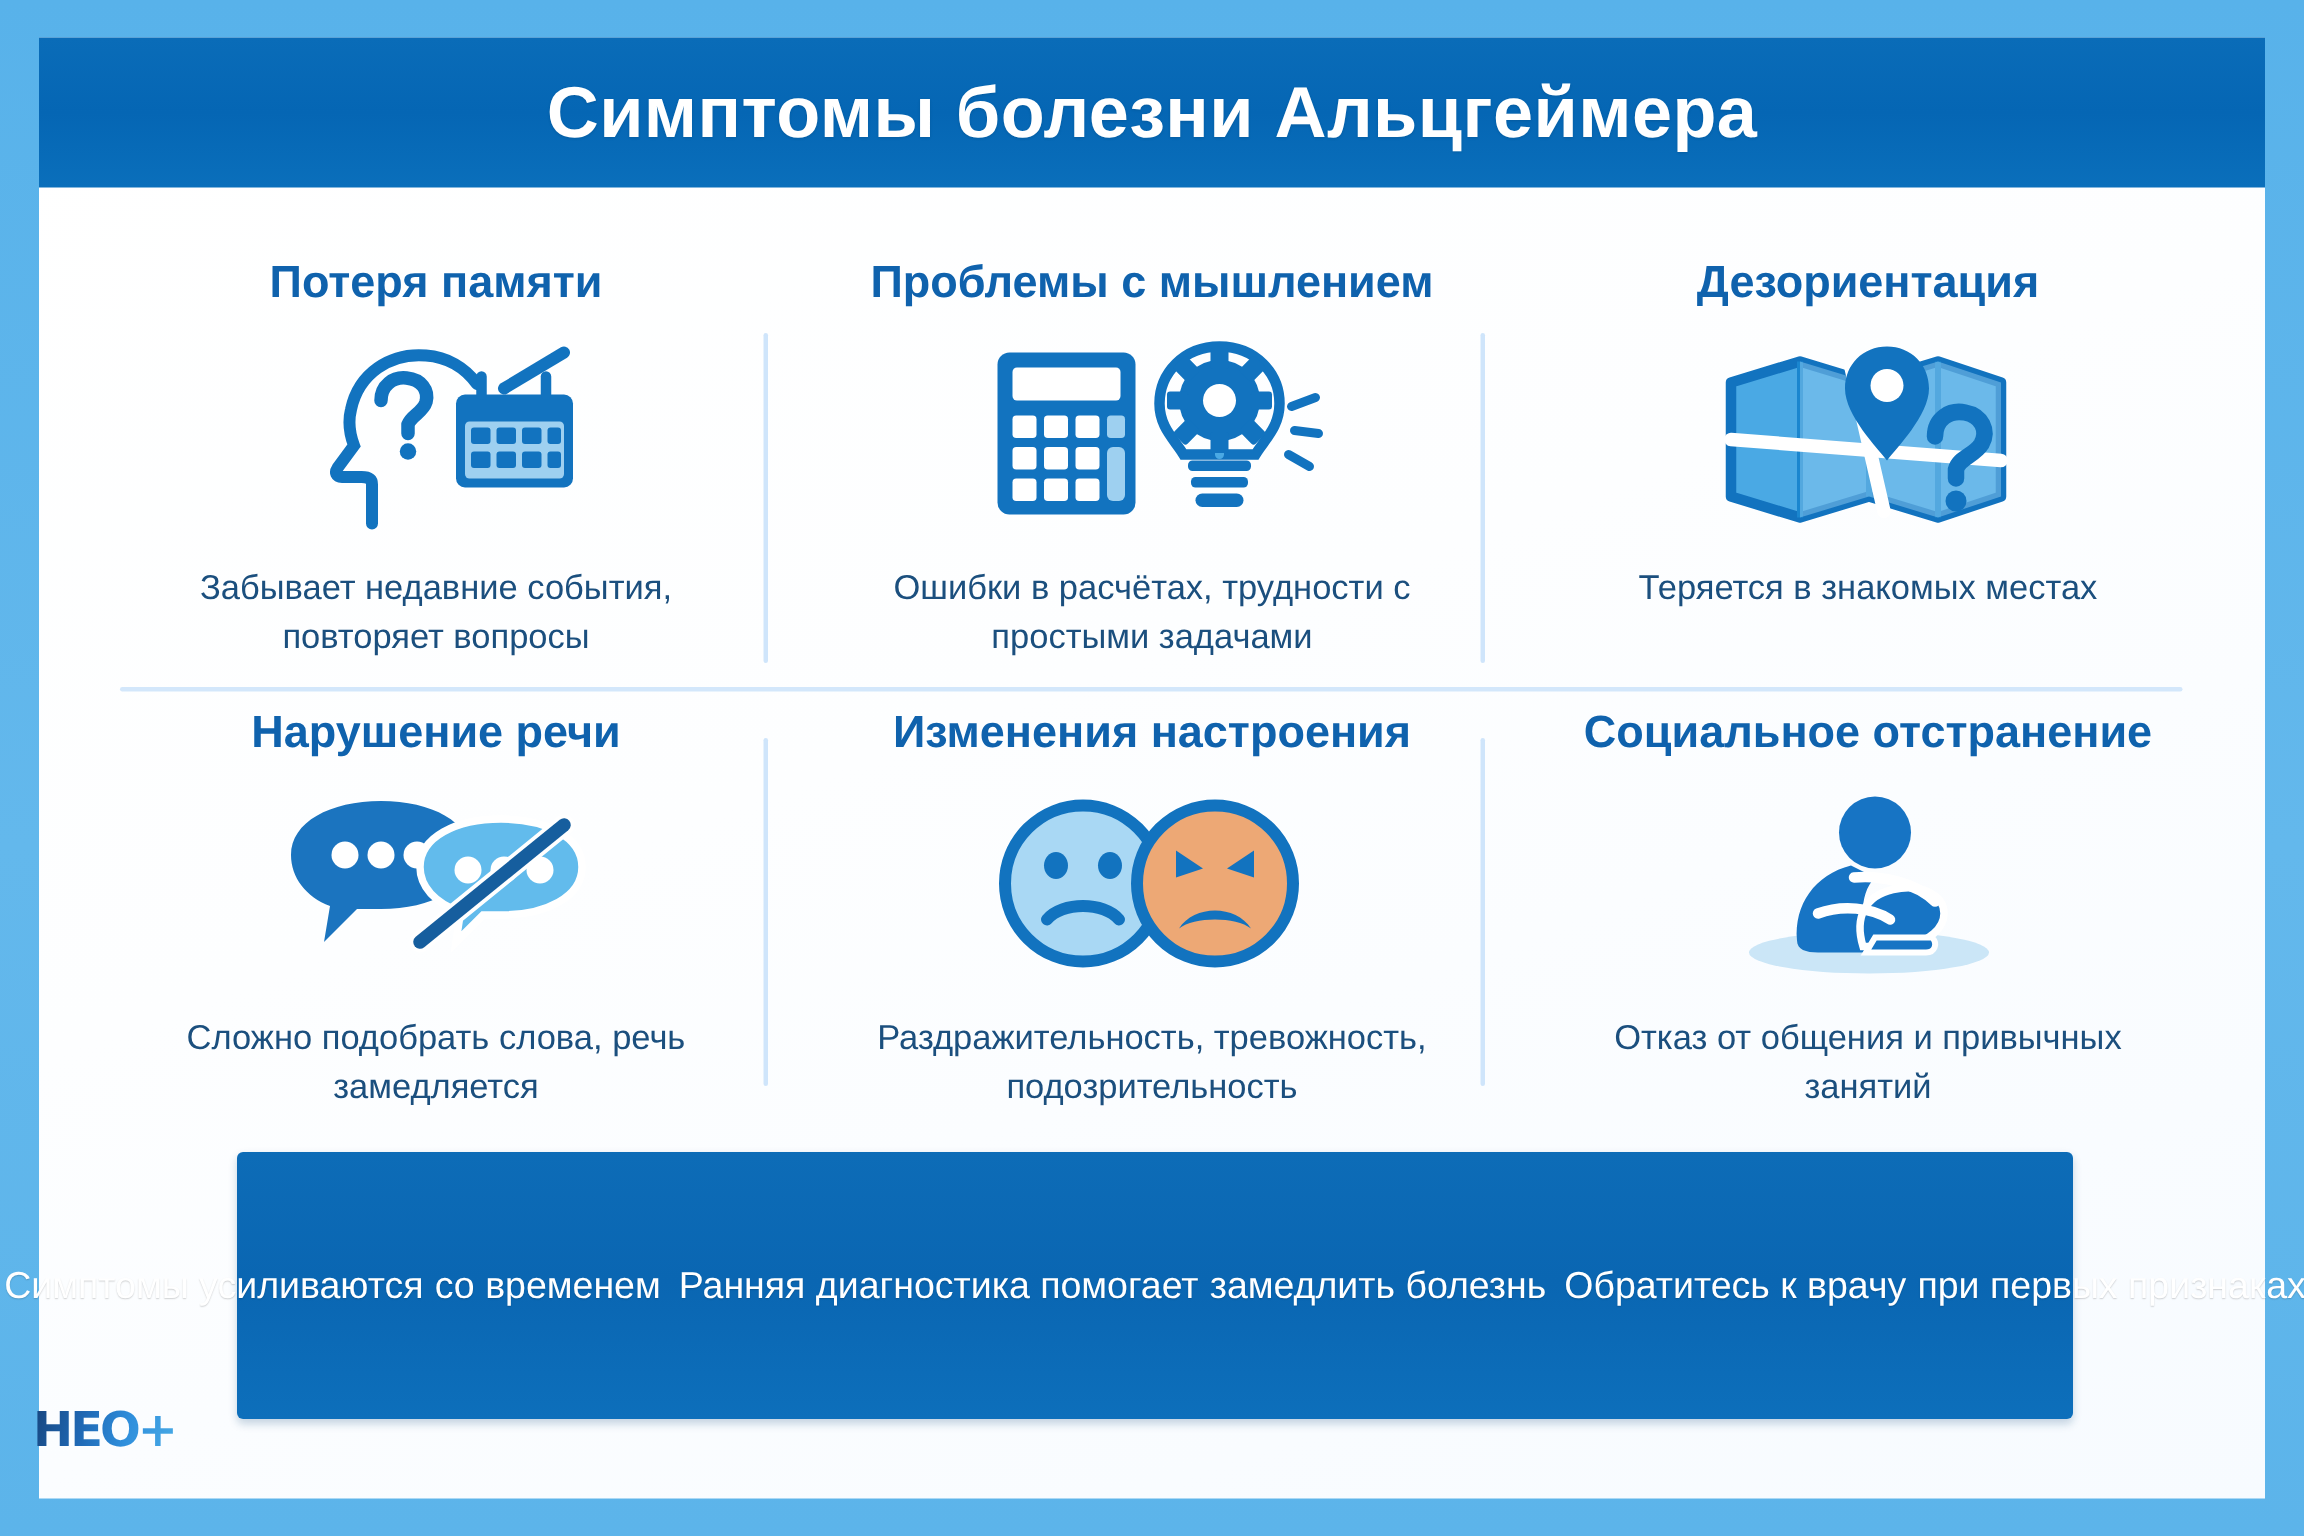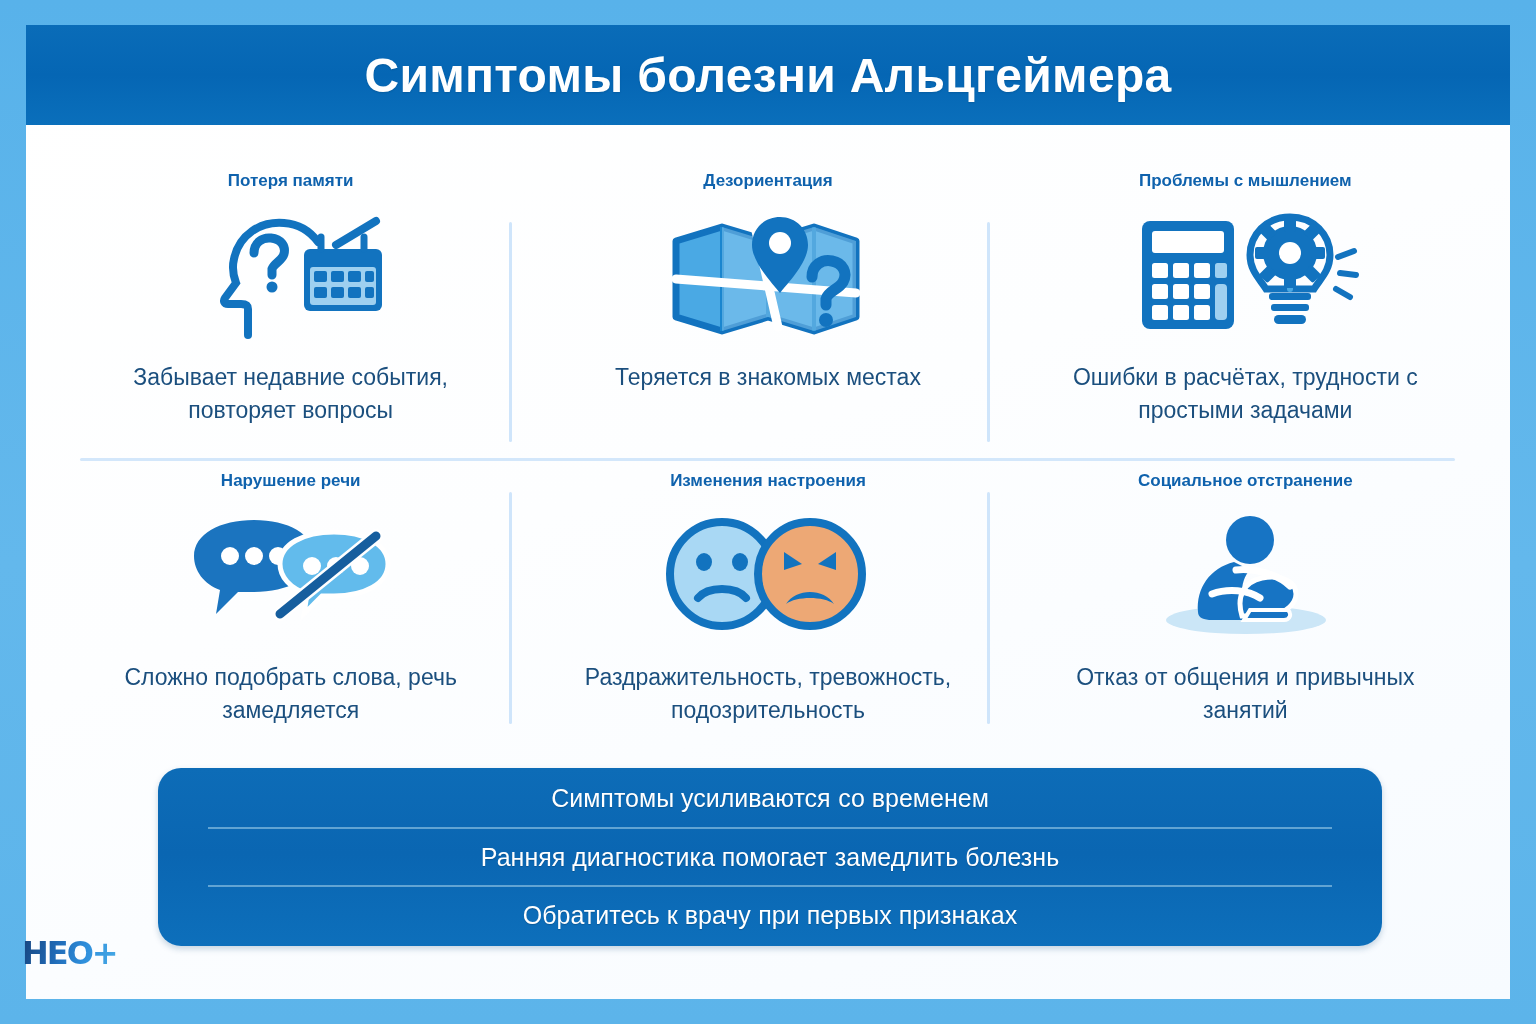--- a/index.html
+++ b/index.html
@@ -70,21 +70,21 @@
     position: relative;
     flex: 1 1 0;
     display: flex;
     flex-direction: column;
     align-items: center;
     box-sizing: border-box;
     padding: 22px 18px 0 18px;
   }
   .card-title {
     color: #0f62ad;
-    font-size: 17px;
+    font-size: 30px;
     font-weight: bold;
     text-align: center;
     line-height: 1.1;
     white-space: nowrap;
   }
   .card-icon {
     flex: 0 0 auto;
     height: 140px;
     margin-top: 14px;
     display: flex;
@@ -123,24 +123,23 @@
   }
 
   
   #panel {
     position: absolute;
     left: 158px;
     top: 768px;
     width: 1224px;
     height: 178px;
     background: linear-gradient(180deg, #0d6cb7 0%, #0a66b2 48%, #0d6fbb 100%);
-    border-radius: 23px;
+    border-radius: 4px;
     box-shadow: 0 3px 6px rgba(10,70,120,0.22);
     display: flex;
-    flex-direction: column;
     justify-content: center;
     box-sizing: border-box;
     padding: 2px 44px;
   }
   .panel-line {
     flex: 1 1 0;
     display: flex;
     align-items: center;
     justify-content: center;
     color: #ffffff;
@@ -215,44 +214,20 @@
               <rect x="179" y="82" width="9" height="11" rx="2"></rect>
             </g>
 
             <path d="M135 44 L135 32" stroke="#1273bf" stroke-width="7" stroke-linecap="round"></path>
             <path d="M178 44 L178 32" stroke="#1273bf" stroke-width="7" stroke-linecap="round"></path>
 
             <path d="M150 40 L190 16" stroke="#1273bf" stroke-width="8" stroke-linecap="round"></path>
           </svg>
         </div>
         <div class="card-desc">Забывает недавние события, повторяет вопросы</div>
-      </div>
-
-      <div class="card">
-        <div class="card-title">Дезориентация</div>
-        <div class="card-icon">
-          <svg width="215" height="140" viewBox="0 0 215 140" aria-hidden="true">
-
-            <path d="M16 36 L62 22 L108 36 L154 22 L196 36 L196 112 L154 126 L108 112 L62 126 L16 112 Z" fill="#4aa9e4" stroke="#1273bf" stroke-width="7" stroke-linejoin="round"></path>
-            <path d="M62 22 L62 126" stroke="#1a86cf" stroke-width="4"></path>
-            <path d="M108 36 L108 112" stroke="#1a86cf" stroke-width="4"></path>
-            <path d="M154 22 L154 126" stroke="#1a86cf" stroke-width="4"></path>
-            <path d="M62 22 L108 36 L154 22 L196 36 L196 112 L154 126 L108 112 L62 126 Z" fill="#8ccaf0" opacity="0.5"></path>
-
-            <path d="M16 74 L196 88" stroke="#ffffff" stroke-width="9" stroke-linecap="round"></path>
-            <path d="M96 26 L118 122" stroke="#ffffff" stroke-width="9" stroke-linecap="round"></path>
-
-            <path d="M120 12 C136 12 148 24 148 40 C148 58 126 80 120 88 C114 80 92 58 92 40 C92 24 104 12 120 12 Z" fill="#1273bf"></path>
-            <circle cx="120" cy="38" r="11" fill="#ffffff"></circle>
-
-            <path d="M152 72 C152 60 162 54 172 56 C183 58 188 68 183 77 C178 85 168 86 166 94 L166 100" fill="none" stroke="#1273bf" stroke-width="11" stroke-linecap="round"></path>
-            <circle cx="166" cy="115" r="7" fill="#1273bf"></circle>
-          </svg>
-        </div>
-        <div class="card-desc">Теряется в знакомых местах</div>
       </div>
 
       <div class="card">
         <div class="card-title">Проблемы с мышлением</div>
         <div class="card-icon">
           <svg width="230" height="140" viewBox="0 0 230 140" aria-hidden="true">
 
             <rect x="12" y="16" width="92" height="108" rx="8" fill="#1273bf"></rect>
             <rect x="22" y="26" width="72" height="22" rx="3" fill="#ffffff"></rect>
             <g fill="#ffffff">
@@ -292,20 +267,44 @@
             <circle cx="160" cy="48" r="11" fill="#ffffff"></circle>
 
             <g stroke="#1273bf" stroke-width="6" stroke-linecap="round">
               <path d="M208 52 L224 46"></path>
               <path d="M210 68 L226 70"></path>
               <path d="M206 84 L220 92"></path>
             </g>
           </svg>
         </div>
         <div class="card-desc">Ошибки в расчётах, трудности с простыми задачами</div>
+      </div>
+
+      <div class="card">
+        <div class="card-title">Дезориентация</div>
+        <div class="card-icon">
+          <svg width="215" height="140" viewBox="0 0 215 140" aria-hidden="true">
+
+            <path d="M16 36 L62 22 L108 36 L154 22 L196 36 L196 112 L154 126 L108 112 L62 126 L16 112 Z" fill="#4aa9e4" stroke="#1273bf" stroke-width="7" stroke-linejoin="round"></path>
+            <path d="M62 22 L62 126" stroke="#1a86cf" stroke-width="4"></path>
+            <path d="M108 36 L108 112" stroke="#1a86cf" stroke-width="4"></path>
+            <path d="M154 22 L154 126" stroke="#1a86cf" stroke-width="4"></path>
+            <path d="M62 22 L108 36 L154 22 L196 36 L196 112 L154 126 L108 112 L62 126 Z" fill="#8ccaf0" opacity="0.5"></path>
+
+            <path d="M16 74 L196 88" stroke="#ffffff" stroke-width="9" stroke-linecap="round"></path>
+            <path d="M96 26 L118 122" stroke="#ffffff" stroke-width="9" stroke-linecap="round"></path>
+
+            <path d="M120 12 C136 12 148 24 148 40 C148 58 126 80 120 88 C114 80 92 58 92 40 C92 24 104 12 120 12 Z" fill="#1273bf"></path>
+            <circle cx="120" cy="38" r="11" fill="#ffffff"></circle>
+
+            <path d="M152 72 C152 60 162 54 172 56 C183 58 188 68 183 77 C178 85 168 86 166 94 L166 100" fill="none" stroke="#1273bf" stroke-width="11" stroke-linecap="round"></path>
+            <circle cx="166" cy="115" r="7" fill="#1273bf"></circle>
+          </svg>
+        </div>
+        <div class="card-desc">Теряется в знакомых местах</div>
       </div>
 
       <div class="vdiv v1"></div>
       <div class="vdiv v2"></div>
     </div>
 
     <div class="row second">
 
       <div class="card">
         <div class="card-title">Нарушение речи</div>

